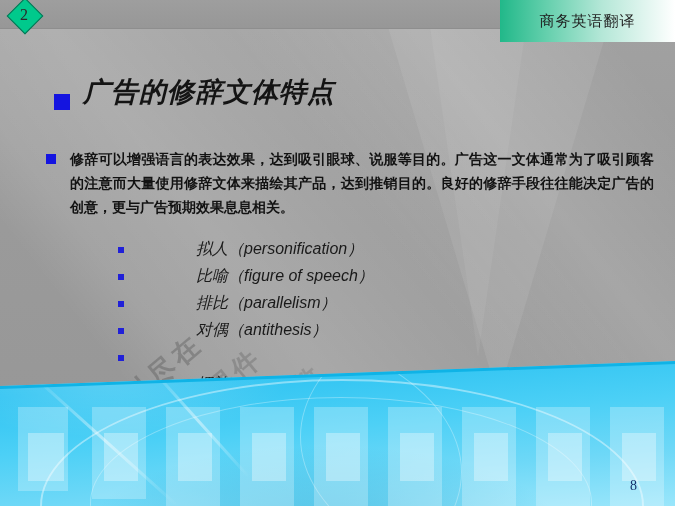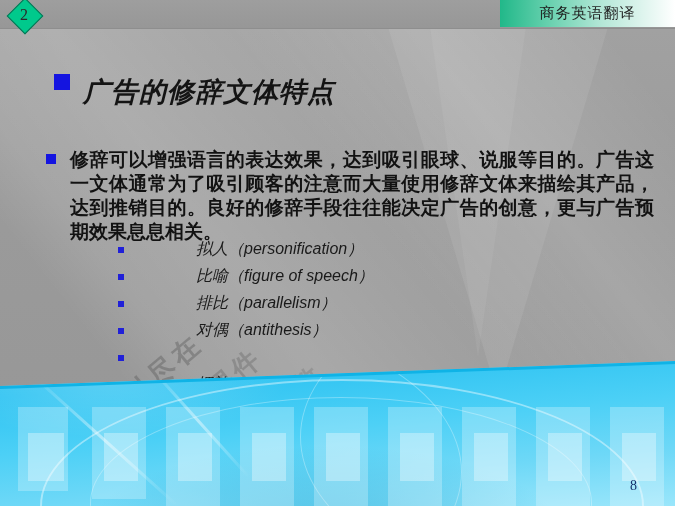--- a/index.html
+++ b/index.html
@@ -125,39 +125,39 @@
     width: 40px; height: 28px;
     line-height: 28px;
     text-align: center;
     font-family: "Liberation Serif", serif;
     font-size: 16px;
     color: #2b2b2b;
   }
   .title-banner {
     position: absolute;
     right: 0; top: 0;
-    width: 175px; height: 27px;
+    width: 175px; height: 42px;
     background: linear-gradient(90deg, #21b889 0%, #63cfac 26%, #b4e7d7 58%, #ffffff 100%);
     display: flex;
     align-items: center;
     justify-content: center;
   }
   .title-banner span {
     font-family: "DejaVu Sans", sans-serif;
     font-size: 15px;
     color: #1e1e1e;
     letter-spacing: 1px;
   }
 
   
   .heading {
     position: absolute;
     left: 54px; top: 74px;
     display: flex;
-    align-items: flex-start;
+    align-items: flex-end;
   }
   .sq-bullet {
     width: 16px; height: 16px;
     background: #1414e0;
     margin-right: 13px;
     flex: 0 0 auto;
   }
   .heading-text {
     font-family: "DejaVu Serif", serif;
     font-style: italic;
@@ -176,21 +176,21 @@
   }
   .sq-bullet-sm {
     width: 10px; height: 10px;
     background: #1414e0;
     margin: 7px 14px 0 0;
     flex: 0 0 auto;
   }
   .para-text {
     font-family: "DejaVu Sans", sans-serif;
     font-weight: bold;
-    font-size: 19px;
+    font-size: 14px;
     line-height: 24px;
     color: #121212;
     text-align: justify;
     text-justify: inter-character;
   }
 
   .sub-list {
     position: absolute;
     left: 118px; top: 236px;
     width: 420px;

